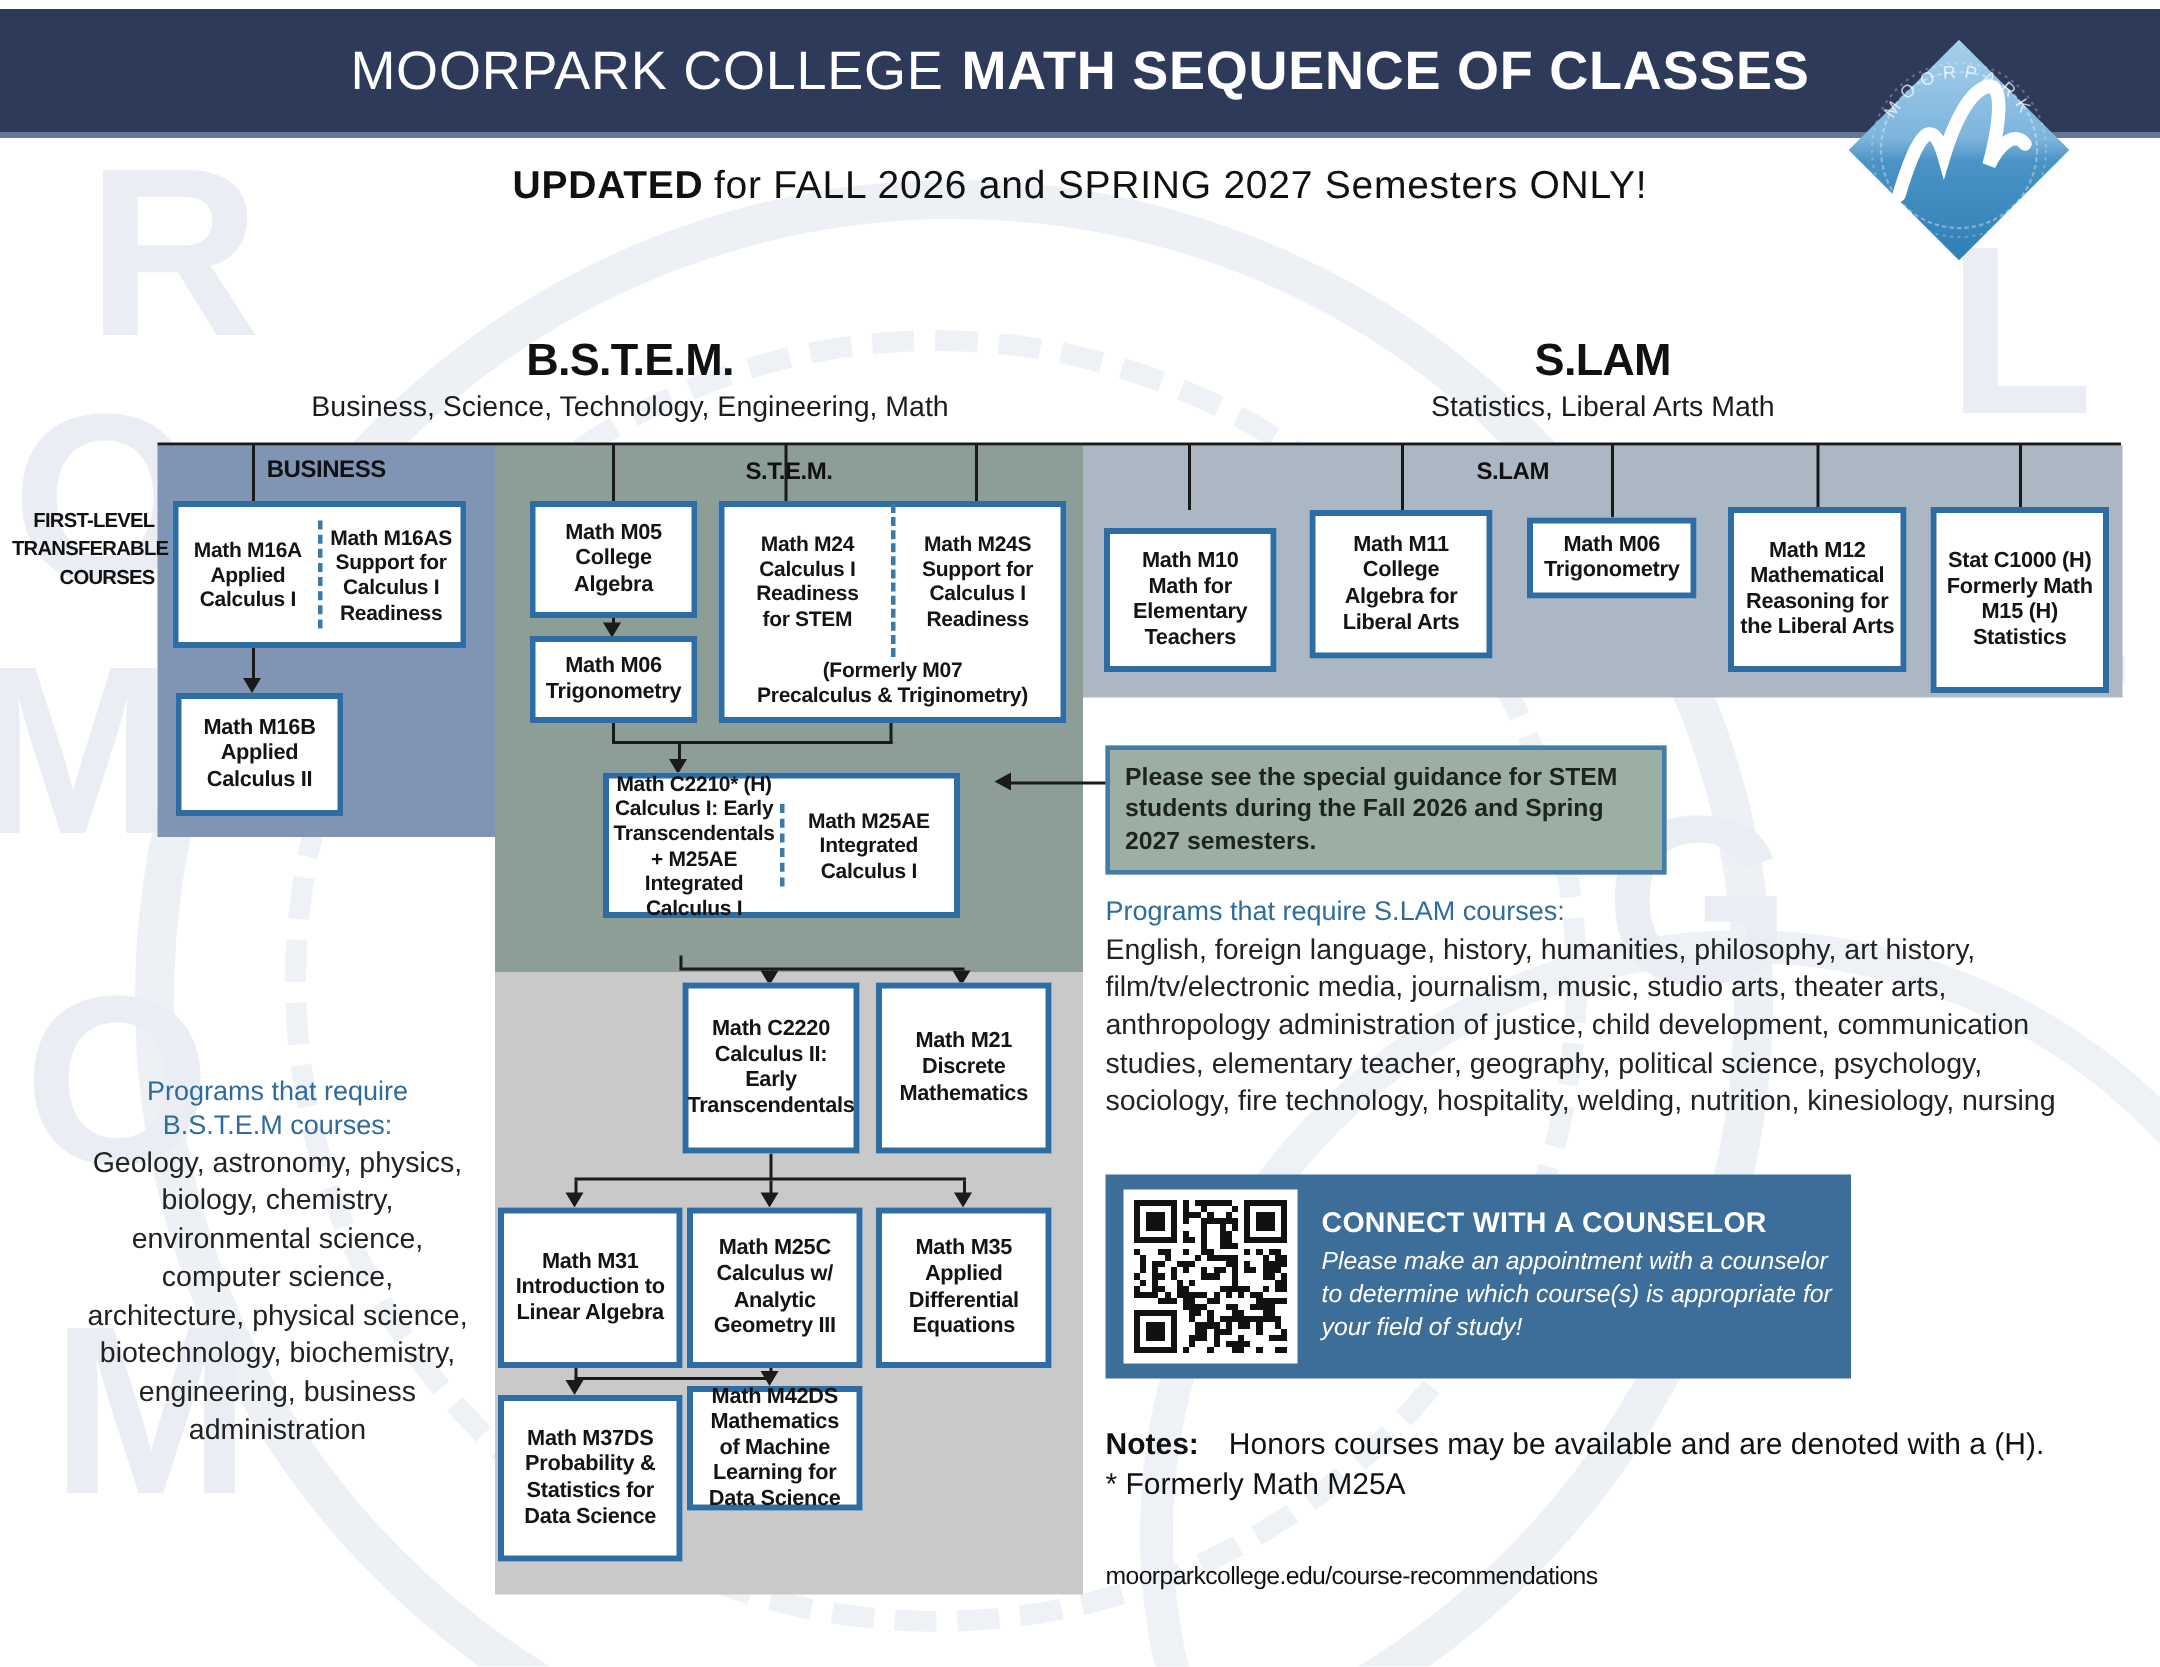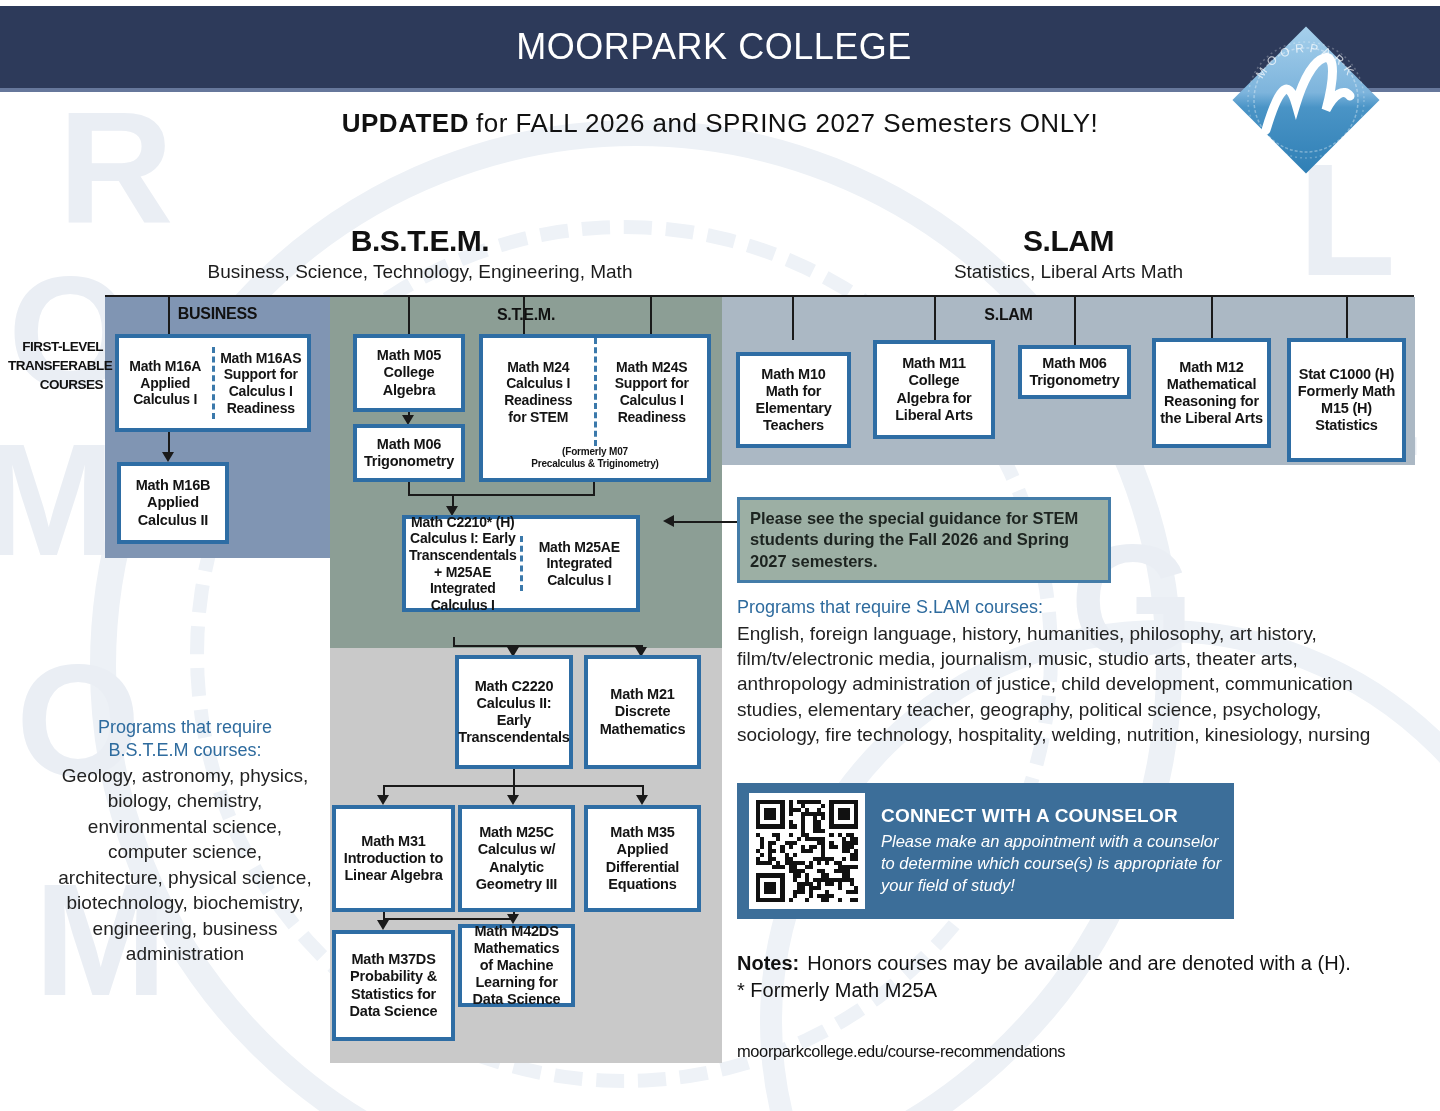--- a/index.html
+++ b/index.html
@@ -35,21 +35,21 @@
   .box{position:absolute;z-index:2;background:#fff;border:4px solid var(--box-border,#2e6da4);
        box-sizing:border-box;display:flex;align-items:center;justify-content:center;
        text-align:center;font-weight:bold;font-size:14.5px;line-height:1.18;
        letter-spacing:-.2px;color:#141414;padding:4px}
   .pair{display:flex;padding:0}
   .pair .half{flex:1;display:flex;align-items:center;justify-content:center;padding:3px;font-size:14px}
   .half.dash{border-left:3px dashed var(--dash-blue,#3b79ab)}
   .paircol{display:flex;flex-direction:column;padding:0}
   .prow{flex:1;display:flex}
   .prow .half{flex:1;display:flex;align-items:center;justify-content:center;padding:18px;font-size:14px}
-  .pnote{padding:0 4px 8px;font-size:10px;line-height:1.2}
+  .pnote{padding:0 4px 8px;font-size:14px;line-height:1.2}
   #box-m16a{left:115px;top:334px;width:196px;height:98px}
   #box-m16b{left:117px;top:462px;width:112px;height:82px}
   #box-m05{left:353px;top:334px;width:112px;height:78px}
   #box-m06-stem{left:353px;top:424px;width:112px;height:58px}
   #box-m24{left:479px;top:334px;width:232px;height:148px}
   #box-c2210{left:402px;top:515px;width:238px;height:97px}
   #box-c2220{left:455px;top:655px;width:118px;height:114px}
   #box-m21{left:584px;top:655px;width:117px;height:114px}
   #box-m31{left:332px;top:805px;width:123px;height:107px}
   #box-m25c{left:458px;top:805px;width:117px;height:107px}
@@ -79,21 +79,21 @@
   #programs-bstem{left:58px;top:716px;width:254px;text-align:center;z-index:2}
   #counselor{left:737px;top:783px;width:497px;height:136px;background:var(--counselor-bg,#3c6e99);
              display:flex;align-items:center;padding:10px 12px;box-sizing:border-box;z-index:2}
   #counselor .qr{width:116px;height:116px;background:#fff;padding:7px;box-sizing:border-box;
                  margin-right:16px;flex:none}
   #counselor .qr svg{width:100%;height:100%;shape-rendering:crispEdges}
   #counselor .qr svg rect{fill:#111}
   #counselor .c-title{font-weight:bold;font-size:19px;color:#fff;margin-bottom:4px;letter-spacing:.2px}
   #counselor .c-body{font-style:italic;font-size:16.5px;color:#fff;line-height:1.32}
   #notes{left:737px;top:950px;width:704px;font-size:20px;line-height:1.35;z-index:2}
-  #notes b{margin-right:8px}
+  #notes b{margin-right:20px}
   #footer-url{left:737px;top:1042px;font-weight:normal;font-size:16.5px;letter-spacing:-.4px;z-index:2}
 </style>
 </head>
 <body>
 
 <div>
   <div class="wm wm-ring" style="left:90px;top:120px;width:1040px;height:1040px;border:26px solid #edf1f6"></div>
   <div class="wm wm-ring" style="left:190px;top:220px;width:840px;height:840px;border:14px dashed #eef2f7"></div>
   <div class="wm wm-ring" style="left:760px;top:620px;width:760px;height:760px;border:22px solid #eef2f7"></div>
   <div class="wm wm-letter" style="left:58px;top:88px">R</div>
@@ -101,20 +101,21 @@
   <div class="wm wm-letter" style="left:-18px;top:420px">M</div>
   <div class="wm wm-letter" style="left:16px;top:640px">O</div>
   <div class="wm wm-letter" style="left:34px;top:860px">M</div>
   <div class="wm wm-letter" style="left:1298px;top:140px">L</div>
   <div class="wm wm-letter" style="left:1316px;top:320px">E</div>
   <div class="wm wm-letter" style="left:1070px;top:520px">G</div>
 </div>
 
 <div id="topbar" class="abs">
   <span class="t-light">MOORPARK COLLEGE</span>
+  <span class="t-bold">MATH SEQUENCE OF CLASSES</span>
 </div>
 
 <div id="logo" class="abs">
   <svg width="180" height="185" viewBox="0 0 180 185">
     <defs>
       <linearGradient id="lg" x1="0" y1="0" x2="1" y2="1">
         <stop offset="0" stop-color="#a6d0ec"></stop>
           <stop offset="0.45" stop-color="#7db4dc"></stop>
         <stop offset="0.55" stop-color="#4a94c6"></stop>
           <stop offset="1" stop-color="#2f7fb5"></stop>

